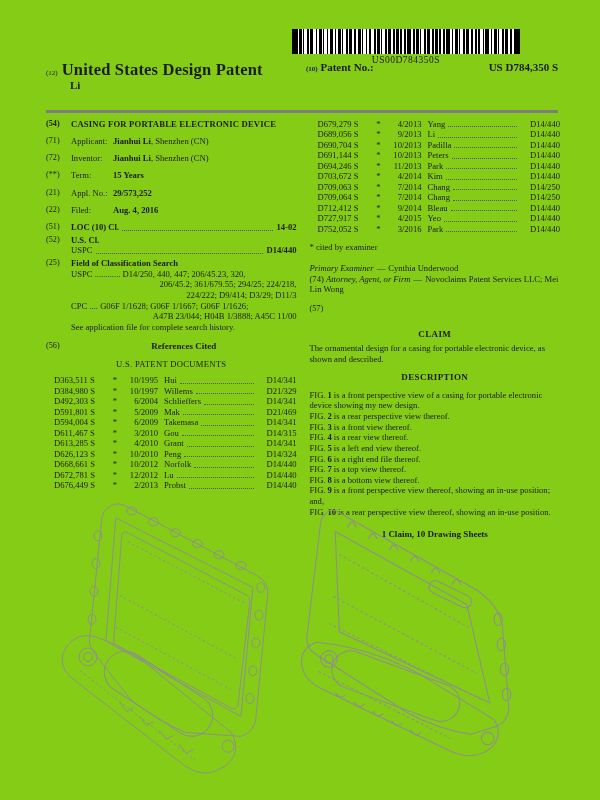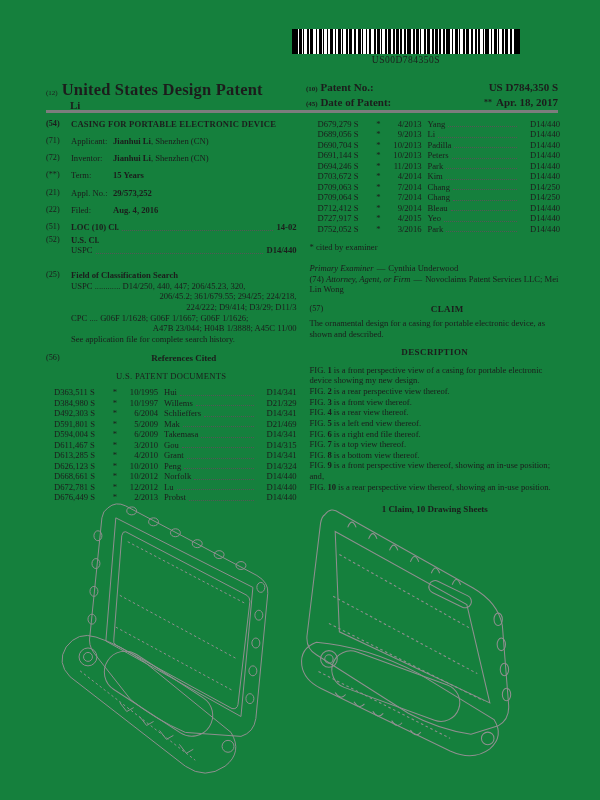--- a/index.html
+++ b/index.html
@@ -1,31 +1,31 @@
 <!DOCTYPE html>
 <html><head>
 <meta charset="utf-8">
 <style>
   html,body{margin:0;padding:0;background:#e9e9e9;}
-  .page{position:relative;width:600px;height:800px;background:#15803d;outline:1px solid #c9c9c9;
+  .page{position:relative;width:600px;height:800px;background:#84cc16;outline:1px solid #c9c9c9;
         font-family:"Liberation Serif","DejaVu Serif",serif;color:#1c1c1c;overflow:hidden;}
 
   
   .barcode-wrap{position:absolute;left:292px;top:29px;width:228px;text-align:center;}
   .barcode{height:25px;border-left:4px solid #000;border-right:4px solid #000;
     background:repeating-linear-gradient(90deg,
       #000 0,#000 1.5px,#fff 1.5px,#fff 3px,
       #000 3px,#000 6px,#fff 6px,#fff 7px,
       #000 7px,#000 8px,#fff 8px,#fff 11px,
       #000 11px,#000 12.5px,#fff 12.5px,#fff 14px,
       #000 14px,#000 17px,#fff 17px,#fff 19.5px);}
   .barcode-text{font-size:9.5px;letter-spacing:.5px;margin-top:1px;}
 
   
-  .header{position:absolute;left:46px;right:42px;top:80px;display:flex;justify-content:space-between;}
+  .header{position:absolute;left:46px;right:42px;top:60px;display:flex;justify-content:space-between;}
   .tag{font-size:7px;}
   .hd-title{font-size:16.5px;font-weight:bold;letter-spacing:.2px;}
   .hd-surname{font-size:11px;font-weight:bold;padding-left:24px;margin-top:-1px;}
   .hdr-right{width:252px;font-size:11px;font-weight:bold;}
   .hdr-row{display:flex;justify-content:space-between;line-height:1.35;}
   .hdr-stars{font-size:8px;margin-right:4px;vertical-align:1px;}
   .rule{position:absolute;left:46px;right:42px;top:110px;height:3px;background:#7d7d7d;}
 
   
   .cols{position:absolute;left:46px;right:40px;top:119px;height:380px;display:flex;gap:13px;
@@ -51,21 +51,21 @@
   .ref-no{flex:0 0 55px;padding-left:8px;}
   .ref-star{flex:0 0 12px;text-align:center;}
   .ref-date{flex:0 0 37px;text-align:right;padding-right:6px;}
   .ref-name{flex:0 1 auto;}
   .ref-leader{flex:1 1 6px;border-bottom:1px dotted #555;margin:0 3px;transform:translateY(-2px);}
   .ref-cls{flex:0 0 40px;text-align:right;}
 
   .cited-note{margin-top:8px;}
   .ex-block{margin-top:10px;}
   .dash{margin:0 3px;}
-  .sec-head{display:flex;margin:9px 0 3px;}
+  .sec-head{display:flex;margin:9px 0 3px;flex-direction:column;}
   .sec-title{flex:1;text-align:center;font-weight:bold;font-size:9px;letter-spacing:.4px;}
   .center-head{text-align:center;font-weight:bold;font-size:9px;letter-spacing:.4px;margin:8px 0 6px;}
   .fig-num{margin:0 2px;}
   .fig-line{margin:0;}
   .foot-note{text-align:center;font-weight:bold;font-size:9px;margin-top:12px;}
 
   
   .drawings{position:absolute;left:28px;right:20px;top:496px;bottom:6px;display:flex;align-items:flex-start;}
   .fig-svg{display:block;}
   .fig-svg path,.fig-svg ellipse,.fig-svg circle,.fig-svg rect,.fig-svg line{
@@ -89,24 +89,20 @@
         <span class="tag">(12)</span>
         <span class="hd-title">United States Design Patent</span>
       </div>
       <div class="hd-surname">Li</div>
     </div>
     <div class="hdr-right">
       <div class="hdr-row">
         <span><span class="tag">(10)</span> <span>Patent No.:</span></span>
         <span>US D784,350 S</span>
       </div>
-      <div class="hdr-row">
-        <span><span class="tag">(45)</span> <span>Date of Patent:</span></span>
-        <span><span class="hdr-stars">**</span><span>Apr. 18, 2017</span></span>
-      </div>
     </div>
   </div>
 
   <div class="rule"></div>
 
   <div class="cols">
 
     <div class="col">
 
       <div class="field">
@@ -139,21 +135,21 @@
 
       <div class="field" style="margin-bottom:2px;">
         <span class="ftag">(51)</span>
         <span class="fbody cls-row">
             <span class="b">LOC (10) Cl.</span>
             <span class="leader"></span>
             <span class="b">14-02</span>
           </span>
       </div>
 
-      <div class="field" style="margin-bottom:14px;justify-content:center;">
+      <div class="field" style="margin-bottom:2px;justify-content:center;">
         <span class="ftag">(52)</span>
         <span class="fbody">
           <span class="b" style="display:block">U.S. Cl.</span>
           <span class="cls-row">
               <span>USPC</span>
               <span class="leader"></span>
               <span class="b">D14/440</span>
             </span>
         </span>
       </div>

